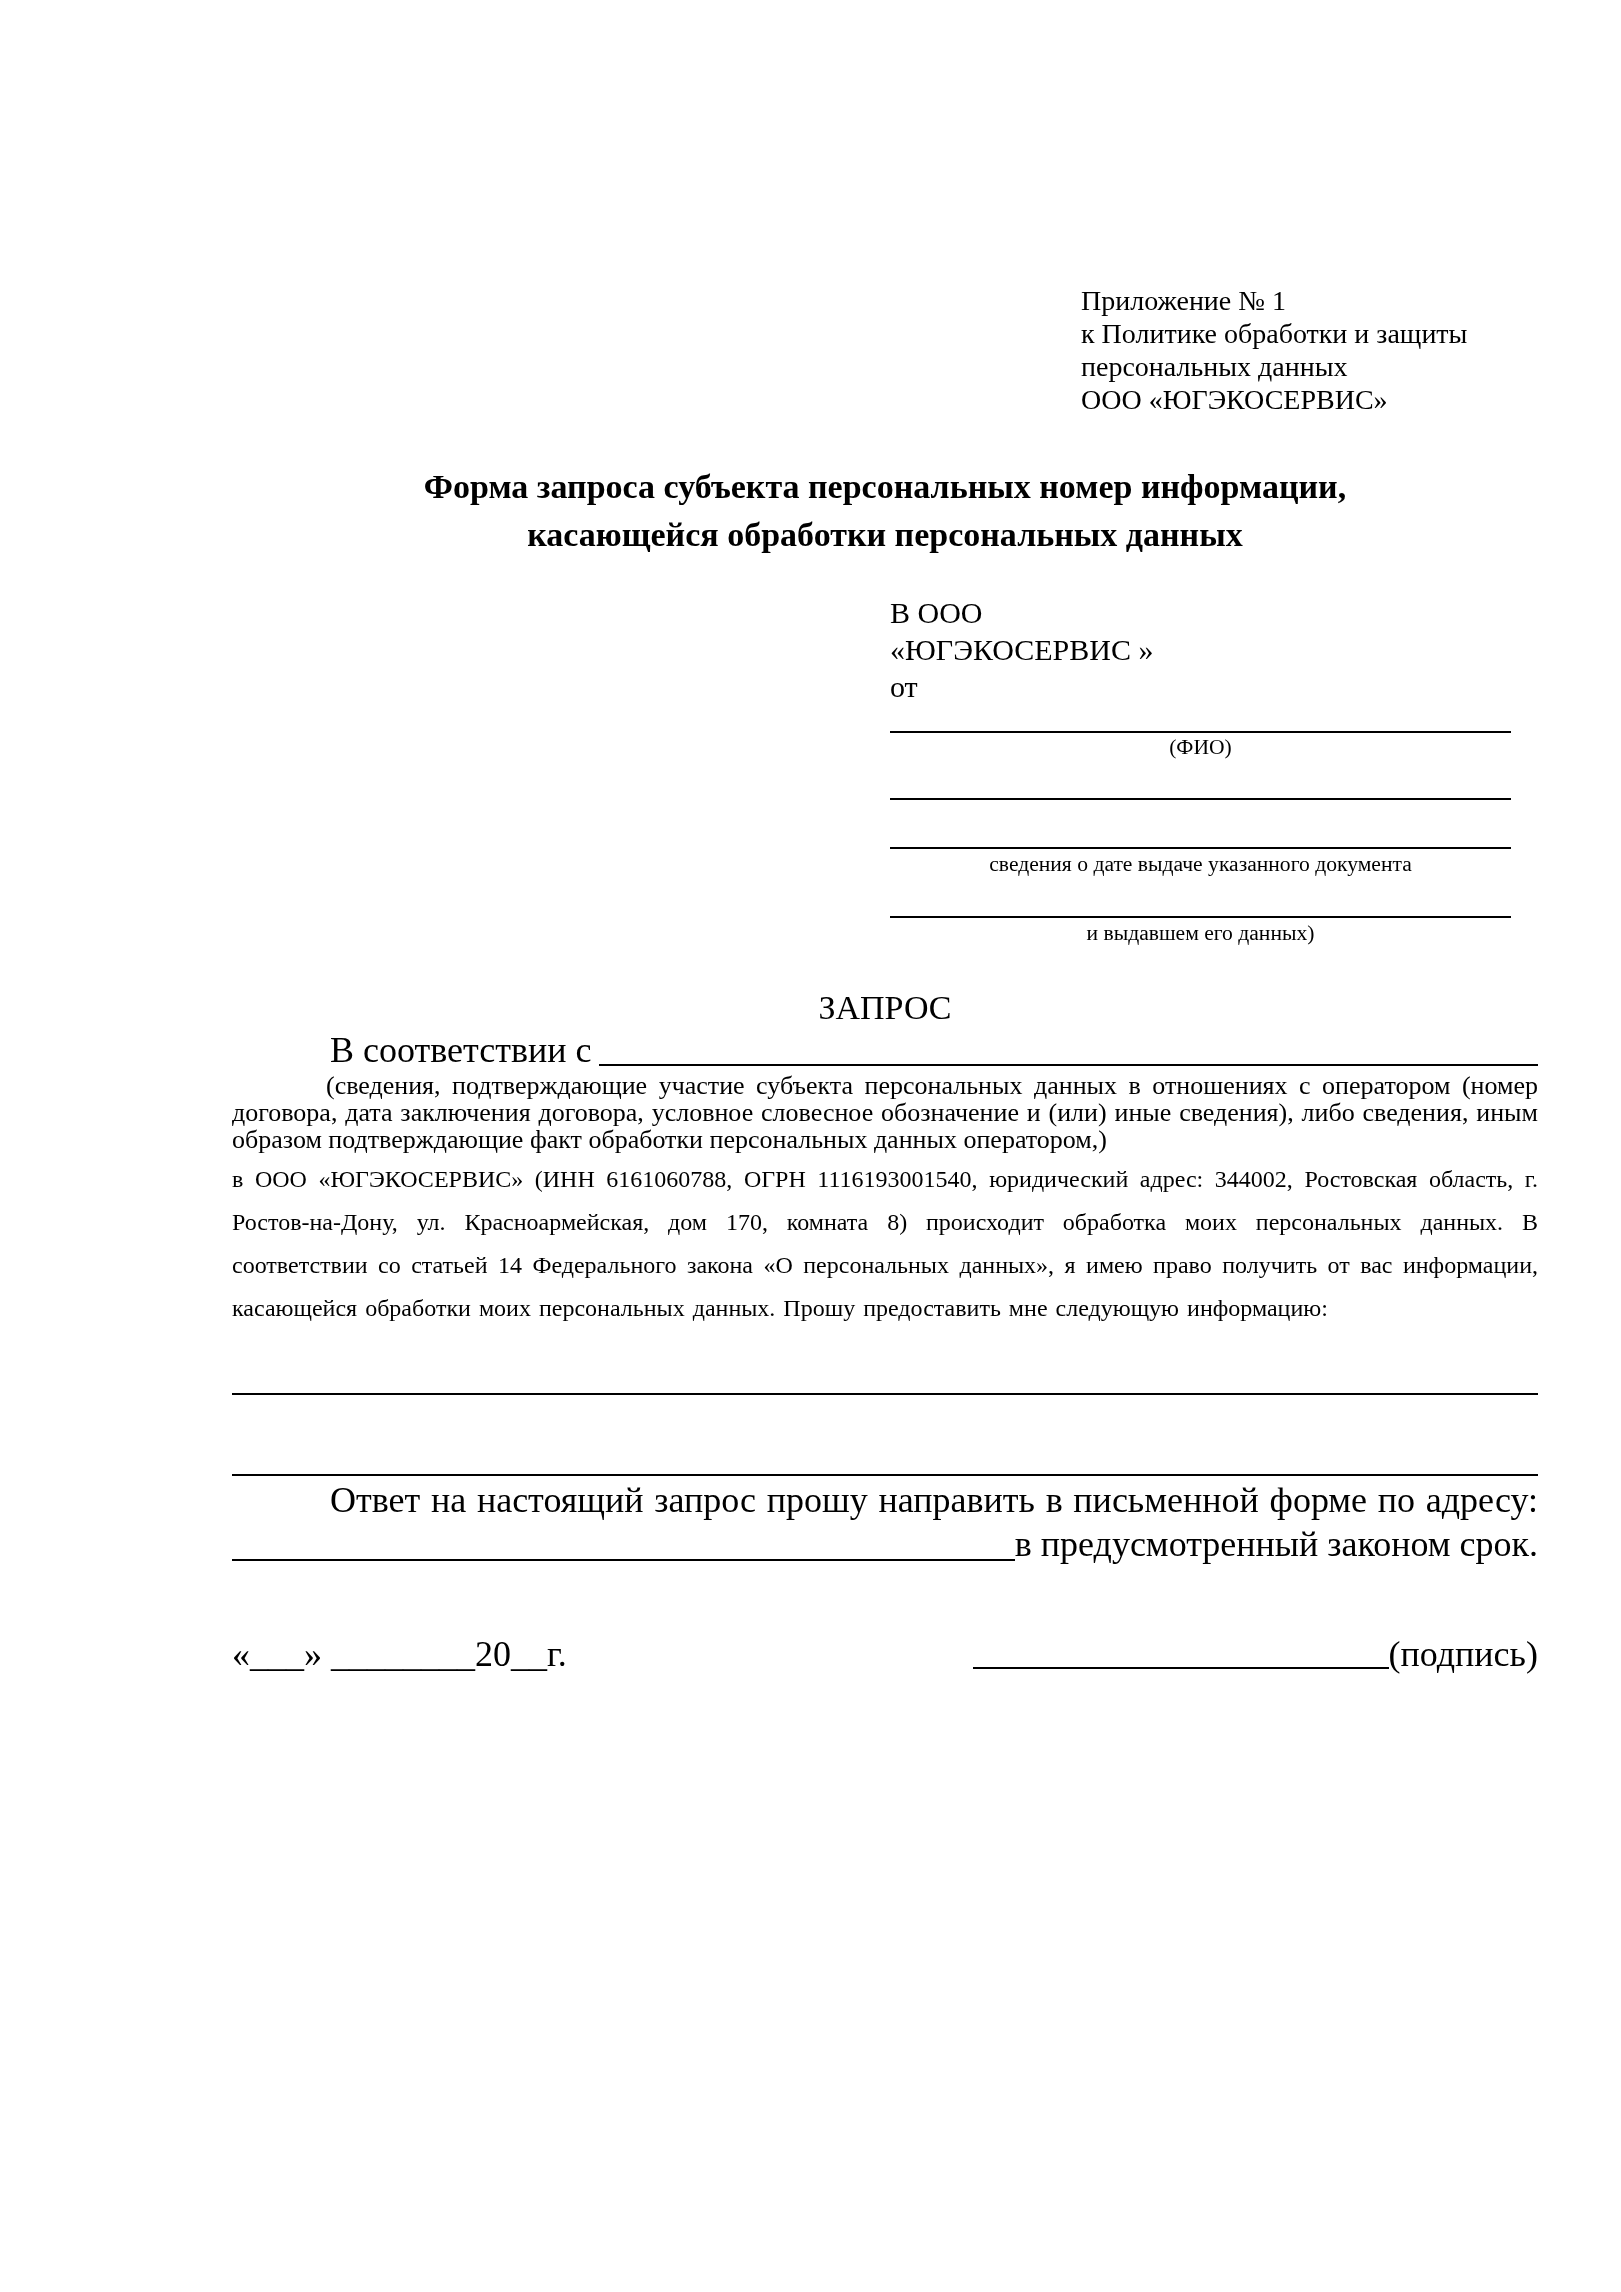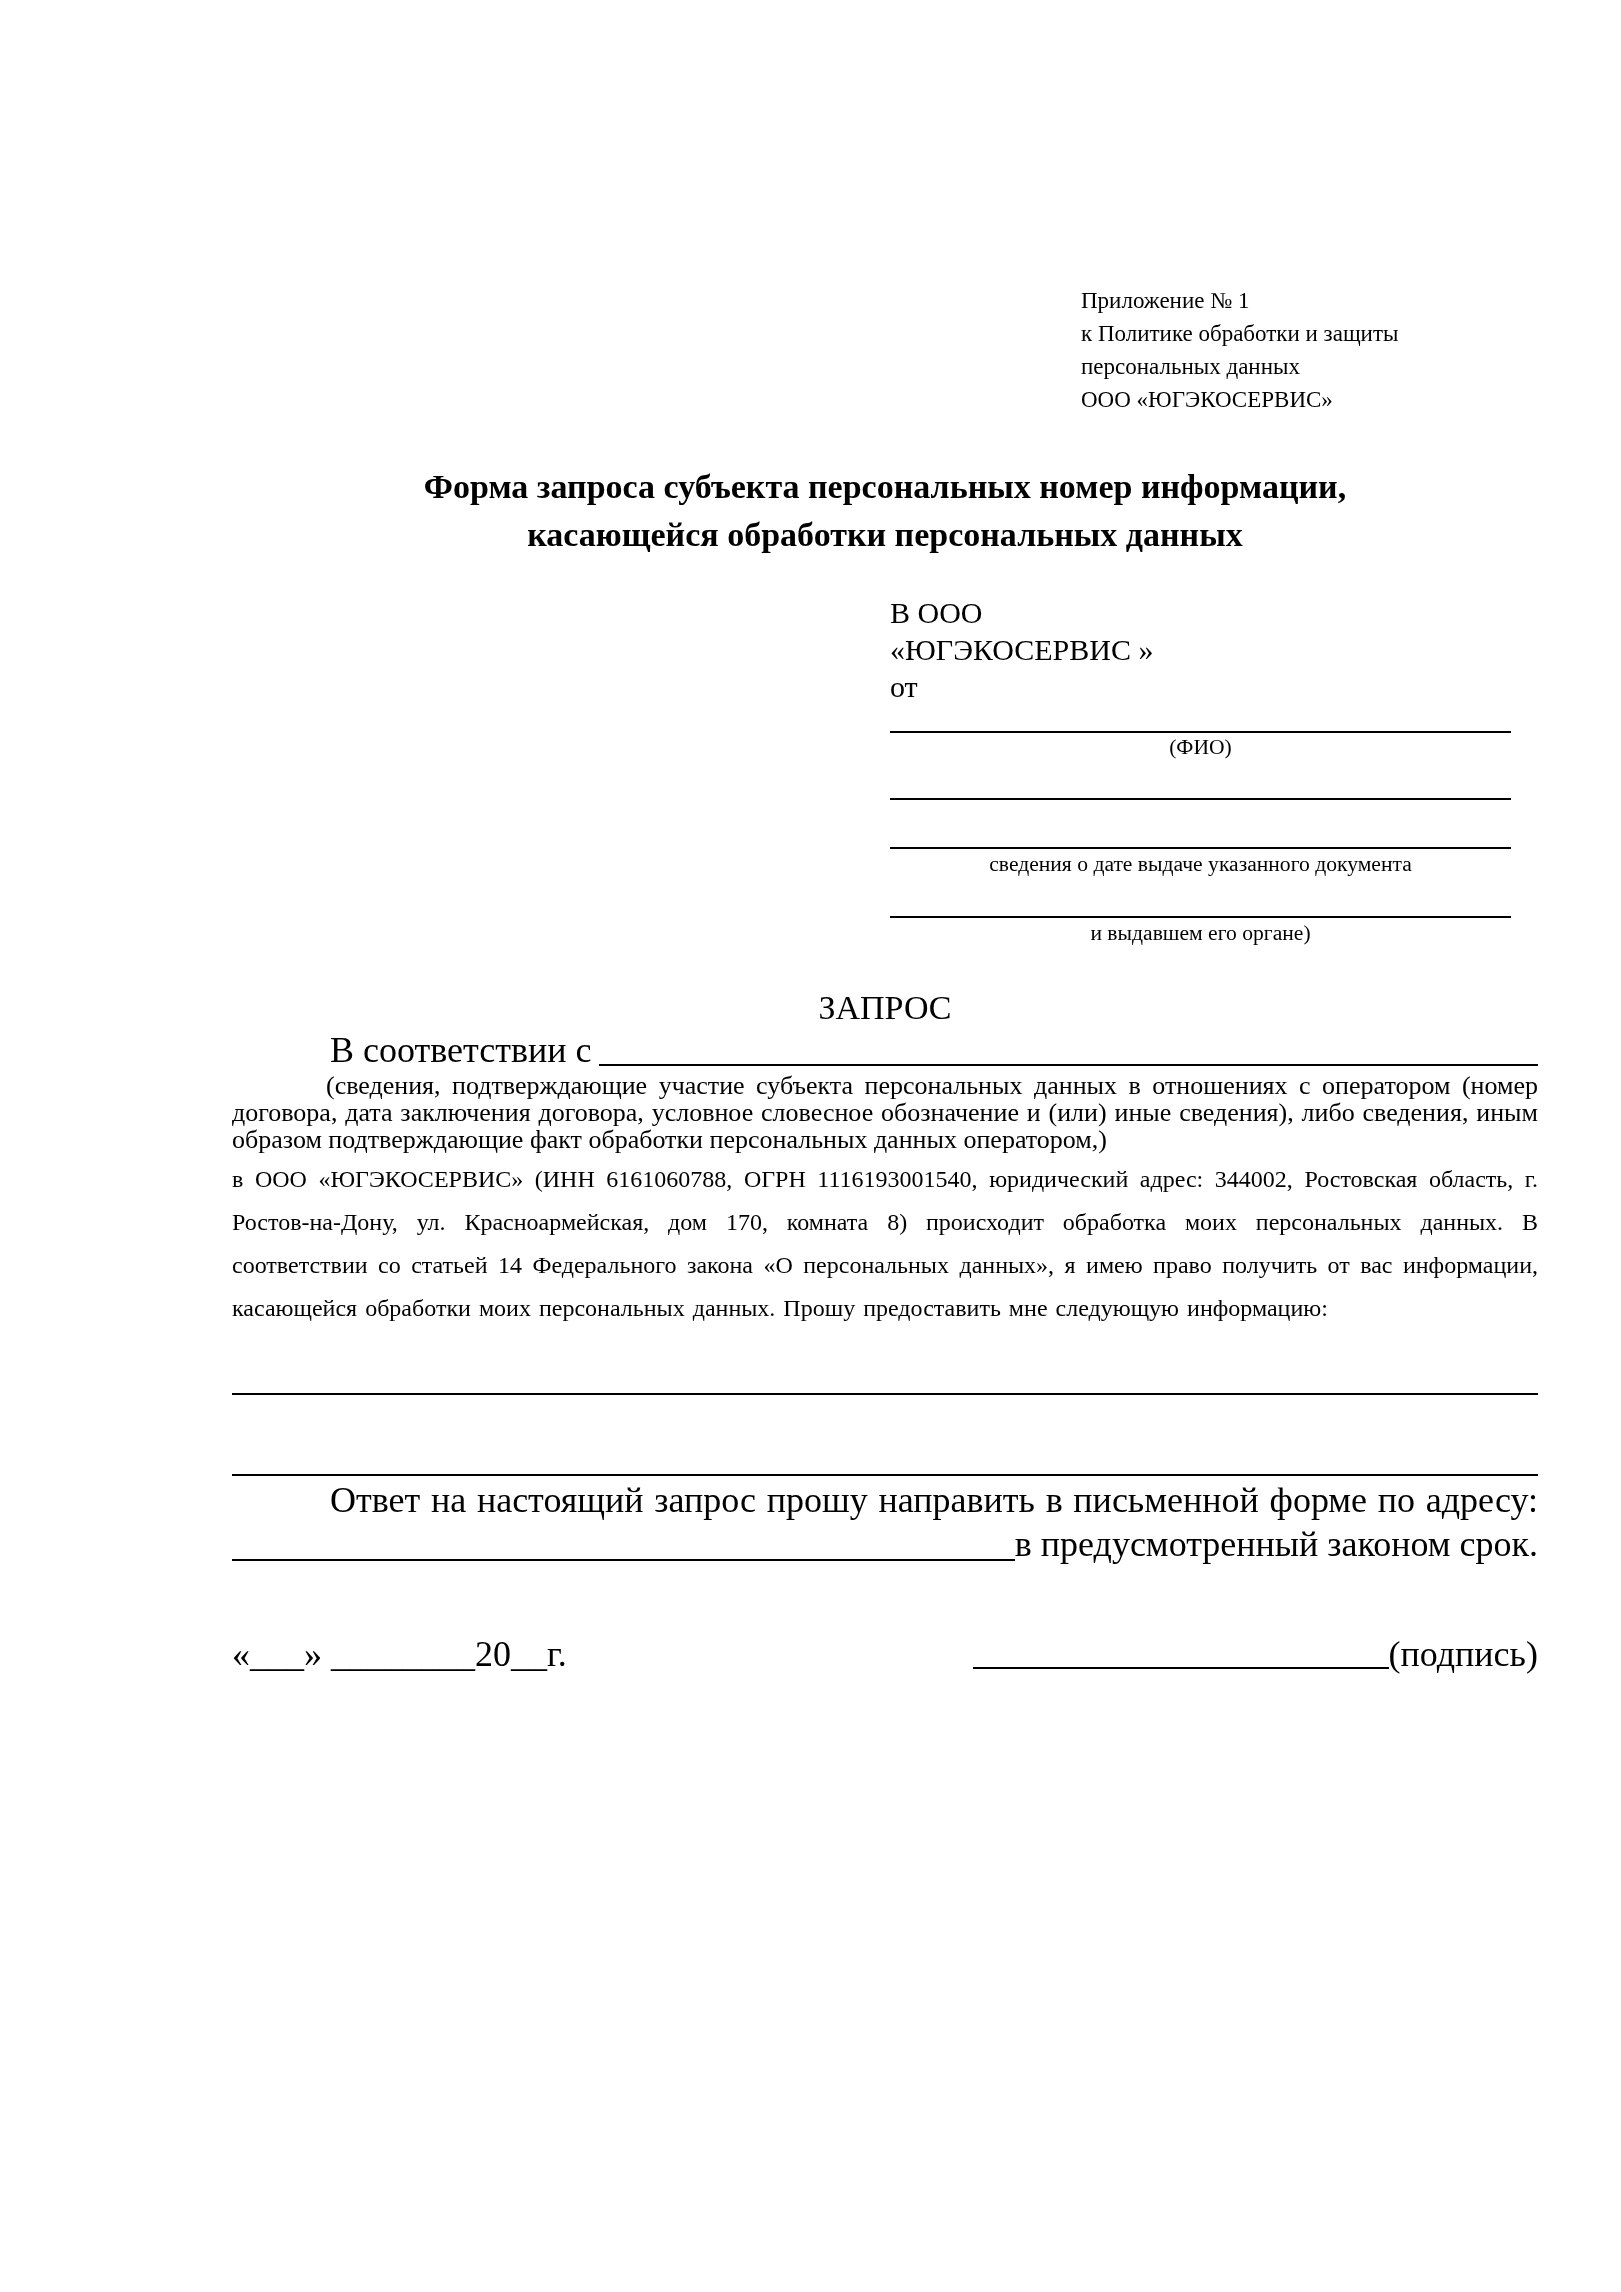--- a/index.html
+++ b/index.html
@@ -11,21 +11,21 @@
     background: #ffffff;
     color: #000000;
     font-family: "Liberation Serif", "DejaVu Serif", serif;
     box-sizing: border-box;
     padding: 284px 83px 0 232px; 
     overflow: hidden;
   }
   
   .appendix {
     margin-left: 849px;
-    font-size: 23px;
+    font-size: 28px;
     line-height: 33px;
   }
   
   .title {
     margin-top: 47px;
     font-size: 34px;
     font-weight: bold;
     line-height: 48px;
     text-align: center;
   }
@@ -154,21 +154,21 @@
     </div>
     <div class="addr-field f2">
       <div class="write-line"></div>
     </div>
     <div class="addr-field f3">
       <div class="write-line"></div>
       <div class="field-caption">сведения о дате выдаче указанного документа</div>
     </div>
     <div class="addr-field f4">
       <div class="write-line"></div>
-      <div class="field-caption">и выдавшем его органе)</div>
+      <div class="field-caption">и выдавшем его данных)</div>
     </div>
   </div>
 
   <div class="request-heading">ЗАПРОС</div>
 
   <div class="intro-row">
     <span class="intro-prefix">В соответствии с</span>
     <span class="fill-line"></span>
   </div>
 

